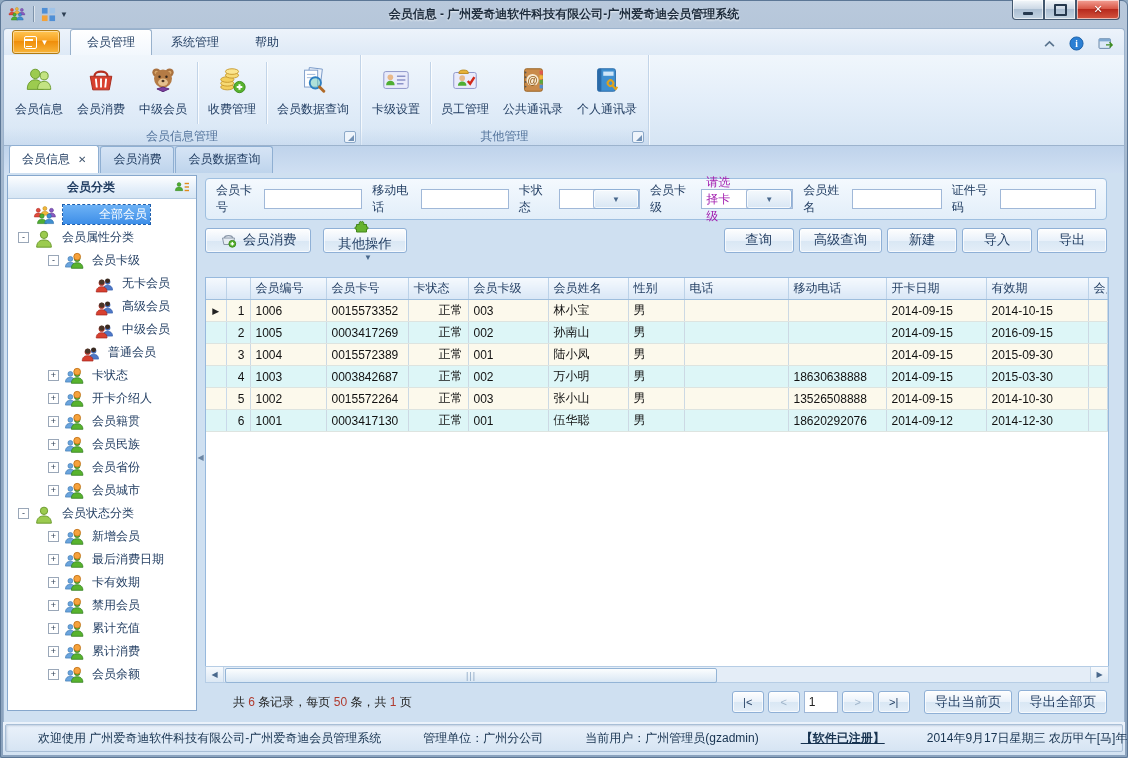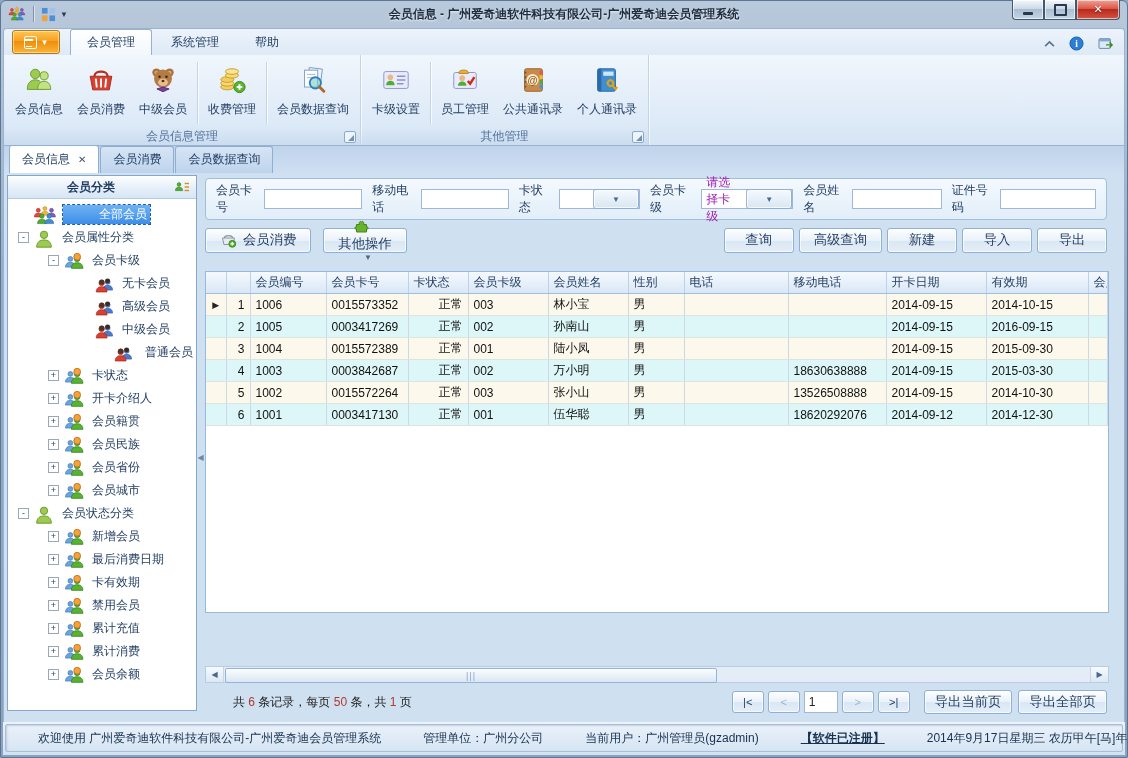--- a/index.html
+++ b/index.html
@@ -67,21 +67,21 @@
   .combo .val{flex:1;padding:0 4px;color:#a21caf;}
   .combo .btn{width:16px;height:100%;border-left:1px solid #a0b8d8;background:linear-gradient(#f5f9fd,#d8e6f4);display:flex;align-items:center;justify-content:center;color:#49688c;font-size:8px;}
   
   .toolbar{position:absolute;left:4px;top:52px;width:902px;height:30px;display:flex;align-items:center;}
   .btn{height:25px;border:1px solid #8fb0d6;border-radius:3px;background:linear-gradient(#fefefe,#e9f1fa 50%,#d9e7f4 51%,#e4eef8);color:#1e3a5f;display:flex;align-items:center;justify-content:center;padding:0 14px;box-shadow:inset 0 0 0 1px rgba(255,255,255,.7);}
   .btn .ic{margin-right:6px;display:flex;}
   .btn .dd{margin-left:6px;font-size:8px;color:#49688c;}
   .toolbar .right{margin-left:auto;display:flex;gap:5px;}
   .toolbar .right .btn{min-width:70px;box-sizing:border-box;}
   
-  .grid{position:absolute;left:4px;top:98px;width:904px;height:342px;background:#fff;border:1px solid #97b9dd;box-sizing:border-box;overflow:hidden;}
+  .grid{position:absolute;left:4px;top:104px;width:904px;height:406px;background:#fff;border:1px solid #97b9dd;box-sizing:border-box;overflow:hidden;}
   table.dg{border-collapse:collapse;table-layout:fixed;width:902px;}
   .dg th{height:21px;background:linear-gradient(#f5f9fd,#e7f0fa 50%,#d9e7f6);border-right:1px solid #bcd2e8;border-bottom:1px solid #9ebedd;font-weight:normal;text-align:left;padding:0 5px;color:#1e3a5f;overflow:hidden;white-space:nowrap;}
   .dg td{height:21px;border-right:1px solid #ccd9e4;border-bottom:1px solid #dde4e0;padding:0 5px;color:#111;overflow:hidden;white-space:nowrap;}
   .dg tr.odd td{background:#fcf9ec;}
   .dg tr.even td{background:#ddf6f7;}
   .dg td.ind{background:#f2f6fa;border-right:1px solid #c9d9ea;text-align:center;padding:0;color:#222;font-size:9px;}
   .dg td.num{text-align:right;}
   .dg td.rstat{text-align:right;}
   
   .hscroll{position:absolute;left:4px;top:493px;width:904px;height:17px;background:#e4edf7;border:1px solid #b6cde5;box-sizing:border-box;display:flex;align-items:center;}
@@ -488,21 +488,21 @@
                 <g transform="translate(0.5,3.5) scale(0.8)" fill="#d8402f" stroke="#a3261f" stroke-width="0.8">
                   <circle cx="8" cy="4.4" r="3"></circle>
                   <path d="M2 14.5 C2 10 5 8.6 8 8.6 C11 8.6 14 10 14 14.5 Z"></path>
                 </g>
                 <circle cx="7" cy="6.3" r="2.4" fill="#4a3528"></circle>
               </g>
             </svg>
           </span>
           <span class="tlabel">中级会员</span>
         </div>
-        <div class="trow" style="padding-left: 84px; justify-content: space-between;">
+        <div class="trow" style="padding-left: 56px;">
           <span class="texp none"></span>
           <span class="ic tic">
             <svg width="22" height="18" viewBox="0 0 18 16">
               <g>
                 <g transform="translate(6.5,3) scale(0.72)" fill="#4f79c8" stroke="#2f59a8" stroke-width="0.8">
                   <circle cx="8" cy="4.4" r="3"></circle>
                   <path d="M2 14.5 C2 10 5 8.6 8 8.6 C11 8.6 14 10 14 14.5 Z"></path>
                 </g>
                 <circle cx="12.2" cy="5.2" r="2.2" fill="#3a2a20"></circle>
               </g>

